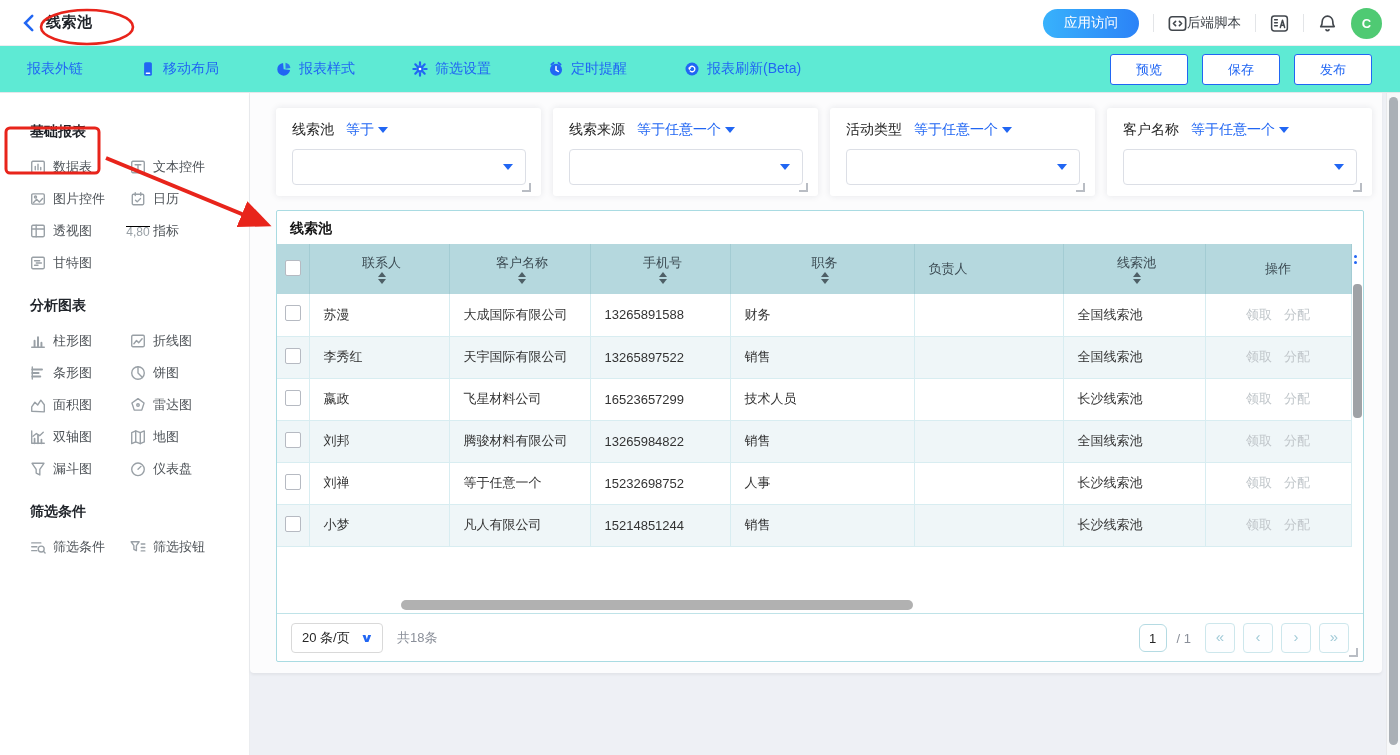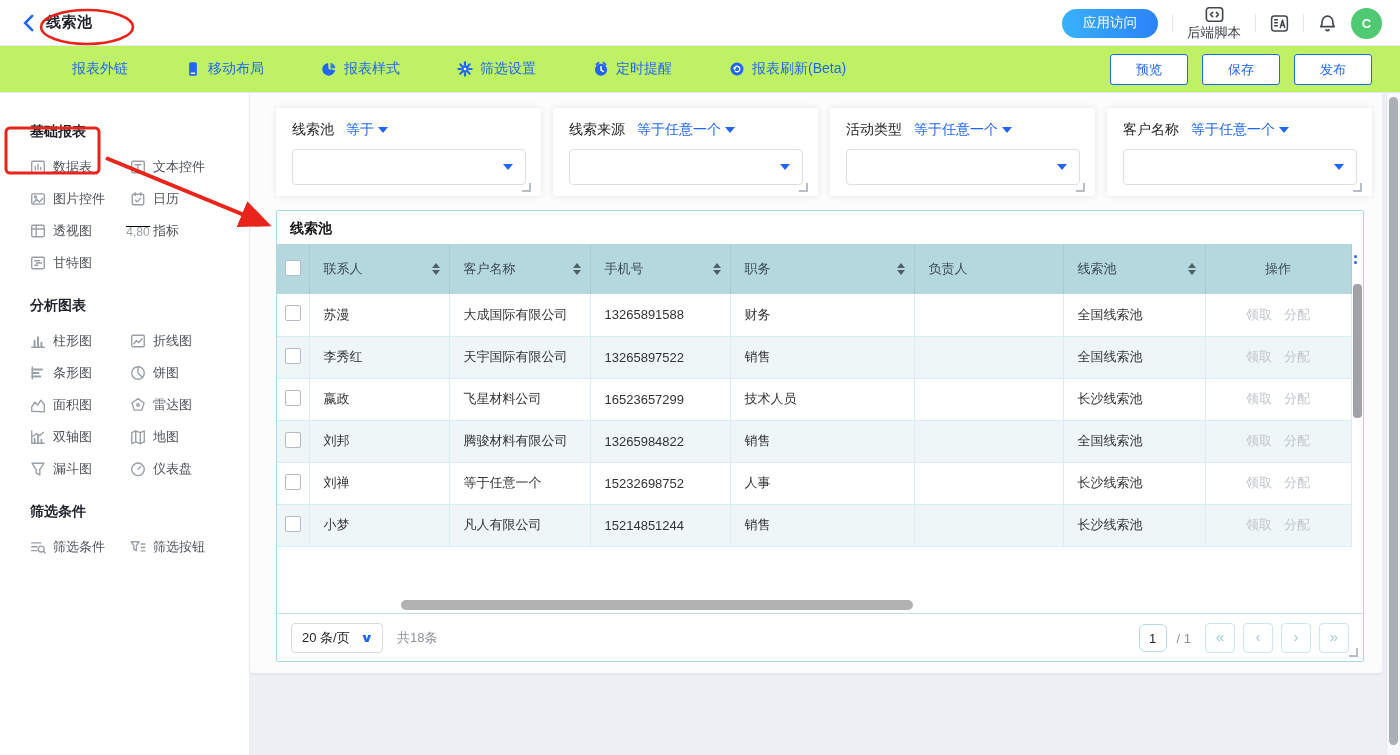--- a/index.html
+++ b/index.html
@@ -6,26 +6,26 @@
     font-family:"Liberation Sans","DejaVu Sans",sans-serif;background:#eef0f5;}
   
   .top-header{position:absolute;left:0;top:0;width:1400px;height:46px;background:#fff;
     border-bottom:1px solid #ebedf0;display:flex;align-items:center;box-sizing:border-box;}
   .back-btn{margin-left:20px;width:18px;height:18px;cursor:pointer;display:flex;align-items:center;}
   .page-title{font-size:15px;color:#1f2329;font-weight:600;margin-left:8px;letter-spacing:.5px;}
   .header-right{position:absolute;right:18px;top:0;height:46px;display:flex;align-items:center;gap:14px;}
   .pill-btn{height:29px;padding:0 21px;border:none;border-radius:15px;color:#fff;font-size:13.5px;
     background:linear-gradient(90deg,#38b2fc,#2b82f7);cursor:pointer;display:flex;align-items:center;}
   .hdr-divider{width:1px;height:18px;background:#e3e5e8;}
-  .hdr-item{display:flex;align-items:center;font-size:13.5px;color:#3a3f45;cursor:pointer;flex-direction:column;}
+  .hdr-item{display:flex;align-items:center;font-size:13.5px;color:#3a3f45;cursor:pointer;}
   .avatar{width:31px;height:31px;border-radius:50%;background:#4fca73;color:#fff;font-size:13px;
     display:flex;align-items:center;justify-content:center;font-weight:bold;cursor:pointer;}
   
-  .toolbar{position:absolute;left:0;top:46px;width:1400px;height:47px;background:#bef264;
-    border-bottom:1px solid #e4e7eb;display:flex;align-items:center;box-sizing:border-box;padding-left:45px;}
+  .toolbar{position:absolute;left:0;top:46px;width:1400px;height:47px;background:#5eead4;
+    border-bottom:1px solid #e4e7eb;display:flex;align-items:center;box-sizing:border-box;}
   .tb-tabs{display:flex;align-items:center;gap:57px;margin-left:27px;}
   .tb-item{display:flex;align-items:center;gap:7px;color:#2166f3;font-size:14px;cursor:pointer;white-space:nowrap;}
   .tb-actions{position:absolute;right:28px;top:8px;display:flex;gap:14px;}
   .tb-actions button{width:78px;height:31px;background:#fff;border:1px solid #2166f3;border-radius:3px;
     color:#2166f3;font-size:13px;cursor:pointer;font-family:inherit;}
   
   .sidebar{position:absolute;left:0;top:93px;width:250px;height:662px;background:#fff;
     border-right:1px solid #ebedf0;box-sizing:border-box;padding:16px 0 0 30px;}
   .sb-section-title{font-size:14px;font-weight:bold;color:#21252b;margin:14px 0 10px 0;}
   .sb-grid{display:grid;grid-template-columns:100px 100px;}
@@ -58,21 +58,21 @@
   .table-title{font-size:14px;font-weight:bold;color:#141414;padding:9px 0 6px 13px;height:18px;}
   .tbl-wrap{position:relative;height:369px;overflow:hidden;border-bottom:1px solid #bfe3e8;}
   table.grid{border-collapse:collapse;table-layout:fixed;width:1074px;}
   table.grid th{background:#b5d8de;height:37px;font-weight:normal;font-size:13px;color:#3b4a52;
     text-align:left;padding:0 0 0 14px;border-right:1px solid #a3ccd3;box-sizing:border-box;}
   table.grid th.center{text-align:center;padding:16px;}
   table.grid td{height:42px;font-size:13px;color:#333;padding:0 0 0 14px;border-bottom:1px solid #d8edf1;
     border-right:1px solid #d8edf1;box-sizing:border-box;background:#fff;overflow:hidden;white-space:nowrap;}
   table.grid tr:nth-child(even) td{background:#eff6f8;}
   table.grid td.cb-cell, table.grid th.cb-cell{padding:0;text-align:center;}
-  .th-inner{display:flex;align-items:center;justify-content:space-between;padding-right:9px;}
+  .th-inner{display:flex;align-items:center;justify-content:space-between;padding-right:9px;flex-direction:column;}
   .sort-ic{display:inline-flex;flex-direction:column;gap:2px;cursor:pointer;}
   .sort-ic i{width:0;height:0;border-left:4px solid transparent;border-right:4px solid transparent;display:block;}
   .sort-up{border-bottom:5px solid #4e5f66;}
   .sort-dn{border-top:5px solid #4e5f66;}
   .cbx{display:inline-block;width:14px;height:14px;border:1px solid #b6bac2;border-radius:2px;background:#fff;cursor:pointer;}
   .act-cell{text-align:center !important;padding:0 !important;}
   .act-link{color:#c0c6ca;margin:0 6px;cursor:pointer;}
   .col-settings{position:absolute;top:11px;right:3px;width:10px;display:flex;flex-direction:column;gap:3px;align-items:center;cursor:pointer;}
   .col-settings i{width:3px;height:3px;border-radius:50%;background:#2166f3;}
   .hscroll-thumb{position:absolute;left:124px;bottom:3px;width:512px;height:10px;border-radius:5px;background:#b1b1b1;cursor:pointer;}

